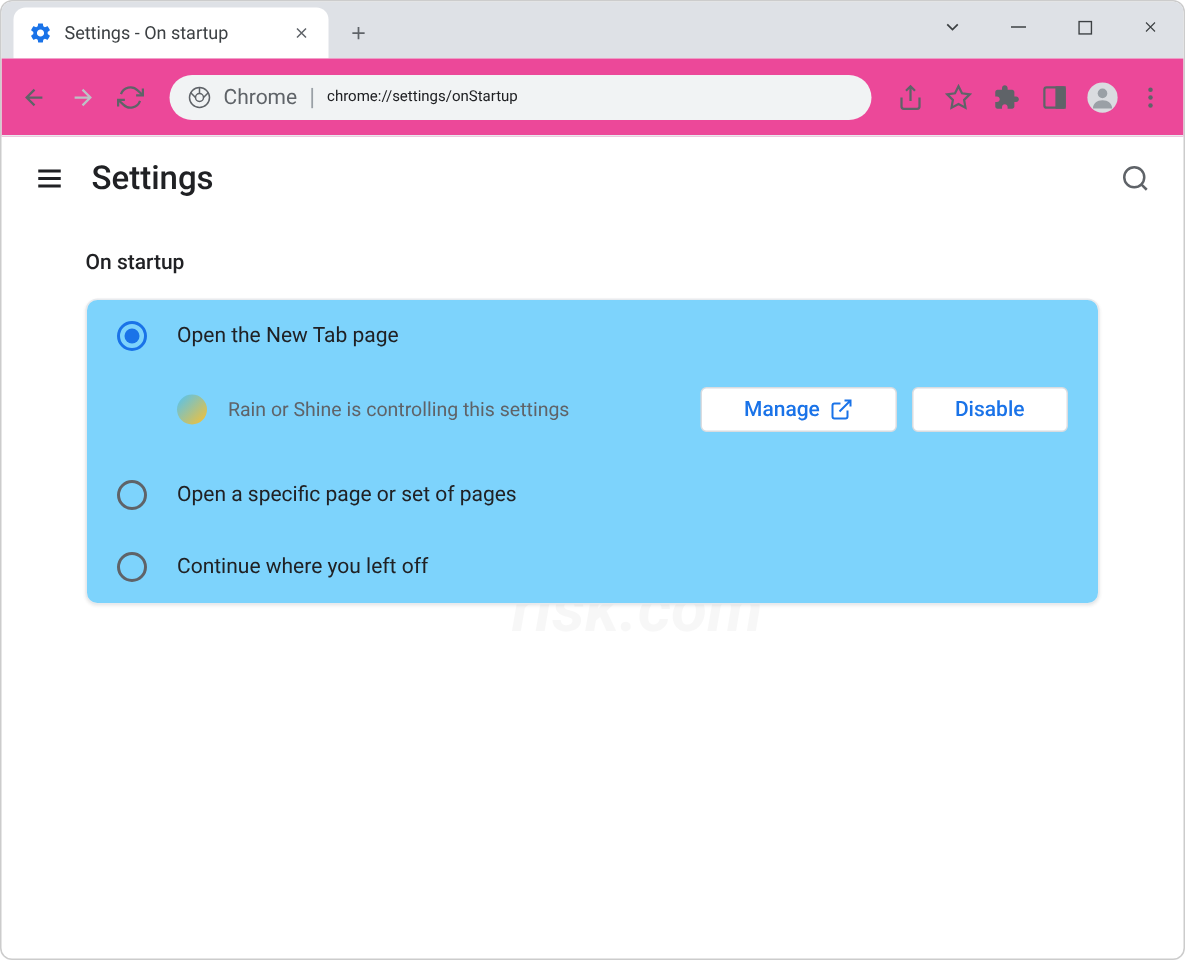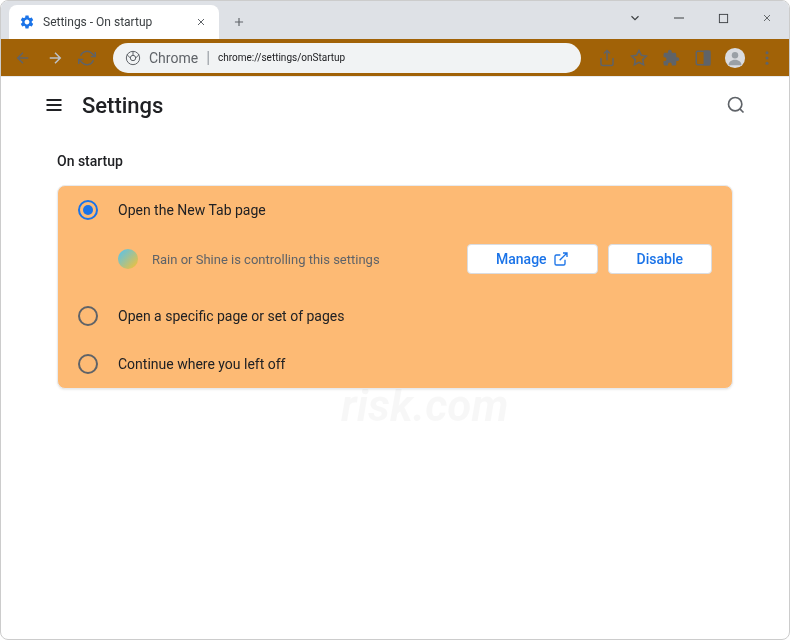--- a/index.html
+++ b/index.html
@@ -14,40 +14,40 @@
 .tab { background: #fff; height: 34px; border-radius: 8px 8px 0 0; display: flex; align-items: center; padding: 0 10px; width: 210px; gap: 8px; }
 .tab-icon { width: 16px; height: 16px; display: flex; align-items: center; justify-content: center; color: #1a73e8; }
 .tab-title { font-size: 12px; color: #3c4043; flex: 1; white-space: nowrap; overflow: hidden; }
 .tab-close { width: 16px; height: 16px; display: flex; align-items: center; justify-content: center; color: #5f6368; cursor: pointer; }
 .new-tab { width: 28px; height: 28px; display: flex; align-items: center; justify-content: center; color: #5f6368; cursor: pointer; margin-left: 6px; margin-bottom: 3px; }
 .window-controls { position: absolute; right: 0; top: 0; display: flex; height: 34px; }
 .win-btn { width: 44px; display: flex; align-items: center; justify-content: center; color: #3c4043; cursor: pointer; }
 .chevron-down { width: 44px; display: flex; align-items: center; justify-content: center; color: #3c4043; }
 
 
-.toolbar { height: 38px; background: #a16207; border-bottom: 1px solid #e8eaed; display: flex; align-items: center; padding: 0 8px; gap: 4px; position: relative; z-index: 2; }
+.toolbar { height: 52px; background: #ec4899; border-bottom: 1px solid #e8eaed; display: flex; align-items: center; padding: 0 8px; gap: 4px; position: relative; z-index: 2; }
 .nav-btn { width: 28px; height: 28px; display: flex; align-items: center; justify-content: center; color: #5f6368; border-radius: 50%; cursor: pointer; }
 .nav-btn.disabled { color: #bdc1c6; }
 .omnibox { flex: 1; height: 30px; background: #f1f3f4; border-radius: 15px; display: flex; align-items: center; padding: 0 12px; gap: 8px; margin: 0 8px; }
 .omnibox-icon { color: #5f6368; display: flex; }
 .omnibox-prefix { font-size: 14px; color: #5f6368; }
 .omnibox-sep { color: #9aa0a6; }
 .omnibox-url { font-size: 10px; color: #202124; }
 .toolbar-icon { width: 28px; height: 28px; display: flex; align-items: center; justify-content: center; color: #5f6368; cursor: pointer; }
 
 
-.settings-header { height: 56px; display: flex; align-items: center; padding: 0 33px; position: relative; z-index: 2; }
+.settings-header { height: 56px; display: flex; align-items: center; padding: 0 12px; position: relative; z-index: 2; }
 .menu-btn { width: 40px; height: 40px; display: flex; align-items: center; justify-content: center; color: #5f6368; cursor: pointer; }
 .settings-title { font-size: 22px; color: #202124; margin-left: 8px; font-weight: 500; }
 .search-btn { margin-left: auto; width: 40px; height: 40px; display: flex; align-items: center; justify-content: center; color: #5f6368; cursor: pointer; }
 
 
 .content { padding: 20px 56px; position: relative; z-index: 2; }
 .section-title { font-size: 14px; color: #202124; margin-bottom: 16px; font-weight: 500; }
-.card { background: #fdba74; border: 1px solid #e8eaed; border-radius: 8px; box-shadow: 0 1px 2px rgba(60,64,67,0.1); }
+.card { background: #7dd3fc; border: 1px solid #e8eaed; border-radius: 8px; box-shadow: 0 1px 2px rgba(60,64,67,0.1); }
 .radio-row { display: flex; align-items: center; padding: 14px 20px; gap: 20px; cursor: pointer; }
 .radio { width: 20px; height: 20px; border: 2px solid #5f6368; border-radius: 50%; display: flex; align-items: center; justify-content: center; flex-shrink: 0; }
 .radio.selected { border-color: #1a73e8; }
 .radio.selected::after { content: ''; width: 10px; height: 10px; background: #1a73e8; border-radius: 50%; }
 .radio-label { font-size: 14px; color: #202124; }
 .ext-notice { display: flex; align-items: center; padding: 10px 20px 18px 60px; gap: 14px; }
 .ext-icon { width: 20px; height: 20px; border-radius: 50%; background: linear-gradient(135deg, #4fc3f7, #fbc02d); flex-shrink: 0; }
 .ext-text { font-size: 13px; color: #5f6368; flex: 1; }
 .ext-buttons { display: flex; gap: 10px; }
 .ext-btn { padding: 6px 28px; border: 1px solid #dadce0; border-radius: 4px; background: #fff; color: #1a73e8; font-size: 14px; cursor: pointer; display: flex; align-items: center; gap: 6px; font-weight: 500; }

